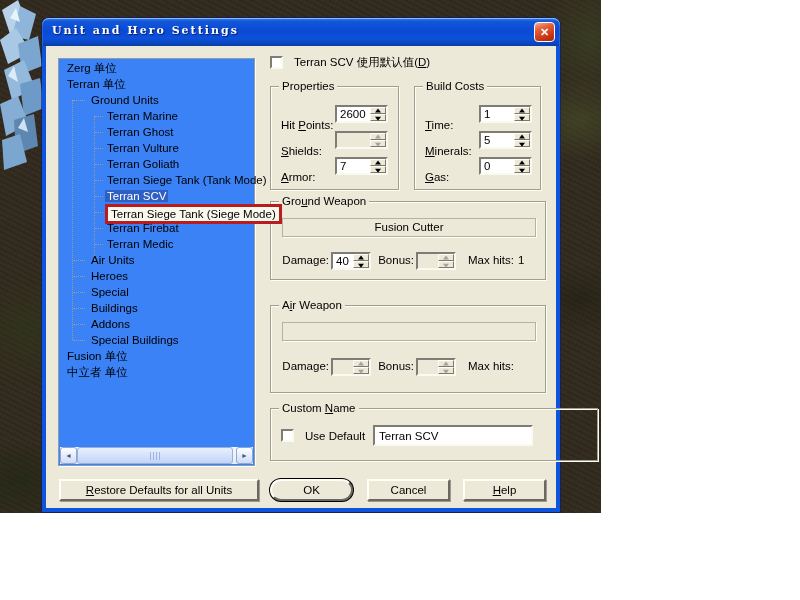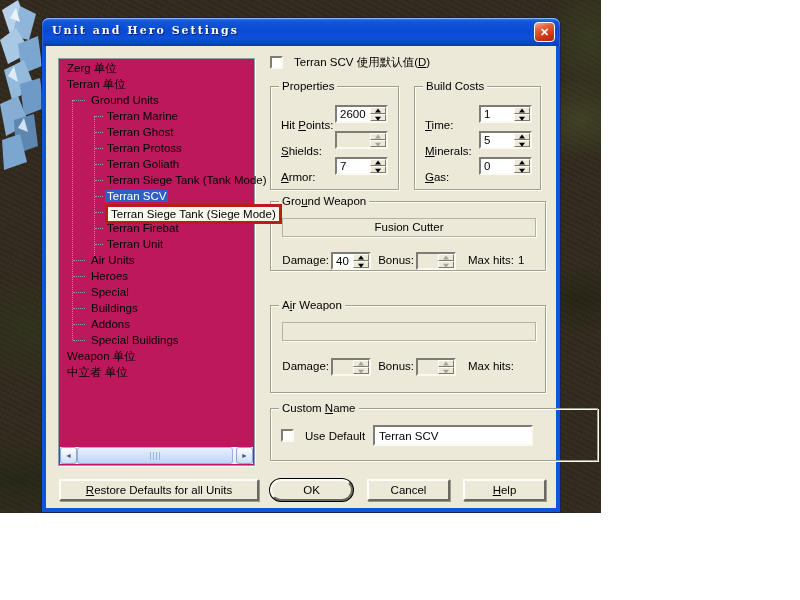--- a/index.html
+++ b/index.html
@@ -51,21 +51,21 @@
   .spin i { flex:1; background:#ECE9D8; border:1px solid; border-color:#fffef6 #7a786f #7a786f #fffef6; position:relative; }
   .spin i::after { content:""; position:absolute; left:50%; top:50%; border:3px solid transparent; }
   .spin .up::after { transform:translate(-50%,-60%); border-bottom:4px solid #000; border-top:none; }
   .spin .dn::after { transform:translate(-50%,-30%); border-top:4px solid #000; border-bottom:none; }
   .editbox.disabled .spin .up::after { border-bottom-color:#a5a396; }
   .editbox.disabled .spin .dn::after { border-top-color:#a5a396; }
 
   .flabel { position:absolute; width:60px; text-align:left; top:2px; left:10px; white-space:nowrap;margin-top:12px; }
 
   
-  .tree { position:absolute; left:12px; top:12px; width:197px; height:408px; background:#be185d; border:1px solid #8a9cb2; box-shadow:1px 1px 0 #fffef5; }
+  .tree { position:absolute; left:12px; top:12px; width:197px; height:408px; background:#3b82f6; border:1px solid #8a9cb2; box-shadow:1px 1px 0 #fffef5; }
   .trow { position:relative; height:16px; line-height:16px; white-space:nowrap; }
   .lvl0 { padding-left:5px; } .lvl1 { padding-left:29px; } .lvl2 { padding-left:45px; }
   .lvl1::before, .lvl2::before { content:""; position:absolute; top:8px; border-top:1px dotted #9a9a9a; }
   .lvl1::before { left:13px; width:12px; } .lvl2::before { left:35px; width:8px; }
   .vguide { position:absolute; width:0; border-left:1px dotted #9a9a9a; }
   .g1 { left:13px; top:41px; height:240px; } .g2 { left:35px; top:57px; height:144px; }
   .tlabel { padding:0 2px; }
   .tlabel.selected { background:#2E5FC2; color:#fff; }
   .tlabel.tooltip { position:relative; z-index:5; background:#f9f8ee; border:3px solid #b91c1c; padding:0 3px; line-height:14px; display:inline-block; }
 
@@ -114,34 +114,34 @@
 
       <div class="tree">
         <i class="vguide g1"></i>
         <i class="vguide g2"></i>
         <div style="position:absolute; left:1px; top:1px; right:1px;">
           <div class="trow lvl0"><span class="tlabel">Zerg 单位</span></div>
           <div class="trow lvl0"><span class="tlabel">Terran 单位</span></div>
           <div class="trow lvl1"><span class="tlabel">Ground Units</span></div>
           <div class="trow lvl2"><span class="tlabel">Terran Marine</span></div>
           <div class="trow lvl2"><span class="tlabel">Terran Ghost</span></div>
-          <div class="trow lvl2"><span class="tlabel">Terran Protoss</span></div>
+          <div class="trow lvl2"><span class="tlabel">Terran Vulture</span></div>
           <div class="trow lvl2"><span class="tlabel">Terran Goliath</span></div>
           <div class="trow lvl2"><span class="tlabel">Terran Siege Tank (Tank Mode)</span></div>
           <div class="trow lvl2"><span class="tlabel selected">Terran SCV</span></div>
           <div class="trow lvl2"><span class="tlabel tooltip">Terran Siege Tank (Siege Mode)</span></div>
           <div class="trow lvl2"><span class="tlabel">Terran Firebat</span></div>
-          <div class="trow lvl2"><span class="tlabel">Terran Unit</span></div>
+          <div class="trow lvl2"><span class="tlabel">Terran Medic</span></div>
           <div class="trow lvl1"><span class="tlabel">Air Units</span></div>
           <div class="trow lvl1"><span class="tlabel">Heroes</span></div>
           <div class="trow lvl1"><span class="tlabel">Special</span></div>
           <div class="trow lvl1"><span class="tlabel">Buildings</span></div>
           <div class="trow lvl1"><span class="tlabel">Addons</span></div>
           <div class="trow lvl1"><span class="tlabel">Special Buildings</span></div>
-          <div class="trow lvl0"><span class="tlabel">Weapon 单位</span></div>
+          <div class="trow lvl0"><span class="tlabel">Fusion 单位</span></div>
           <div class="trow lvl0"><span class="tlabel">中立者 单位</span></div>
         </div>
         <div class="hscroll">
           <div class="sbtn left"><span>◄</span></div>
           <div class="sthumb">
               <i class="grip"></i>
             </div>
           <div class="sbtn right"><span>►</span></div>
         </div>
       </div>
@@ -200,21 +200,21 @@
         <span class="flabel" style="top:72px;"><span></span><u>G</u><span>as:</span></span>
         <div class="editbox" style="left:64px; top:70px; width:53px;">
           <span class="val">0</span>
           <div class="spin">
               <i class="up"></i>
               <i class="dn"></i>
             </div>
         </div>
       </div>
 
-      <div class="group" style="left:224px; top:155px; width:276px; height:70px;">
+      <div class="group" style="left:224px; top:155px; width:276px; height:79px;">
         <span class="gtitle"><span>Gro</span><u>u</u><span>nd Weapon</span></span>
         <div style="position:absolute; left:11px; top:16px; width:254px; height:19px; border:1px solid #b5b2a4; box-shadow:1px 1px 0 #fffef5; text-align:center; line-height:17px;">
           <span>Fusion Cutter</span>
         </div>
         <span style="position:absolute; left:11px; top:52px; width:47px; text-align:right;">Damage:</span>
         <div class="editbox" style="left:60px; top:50px; width:40px;">
           <span class="val">40</span>
           <div class="spin">
               <i class="up"></i>
               <i class="dn"></i>

